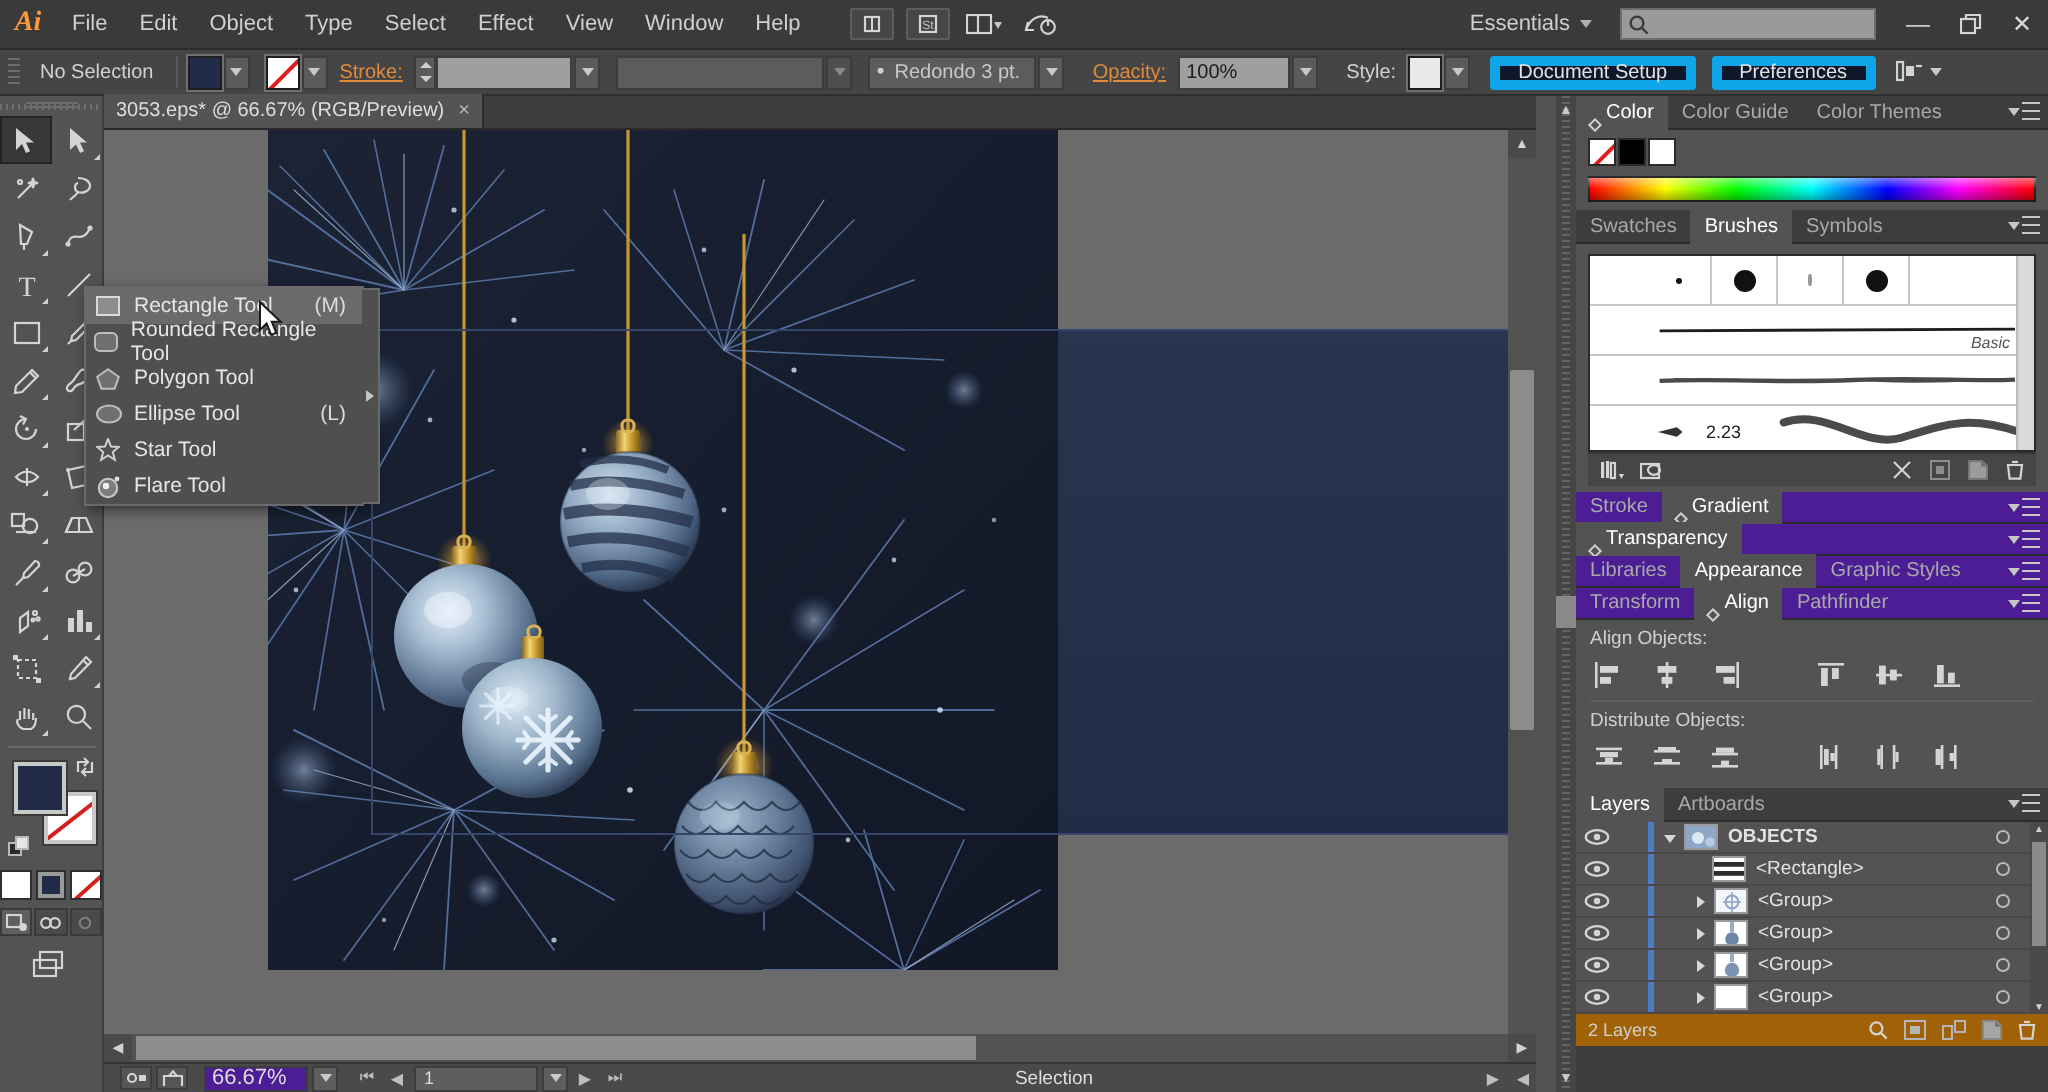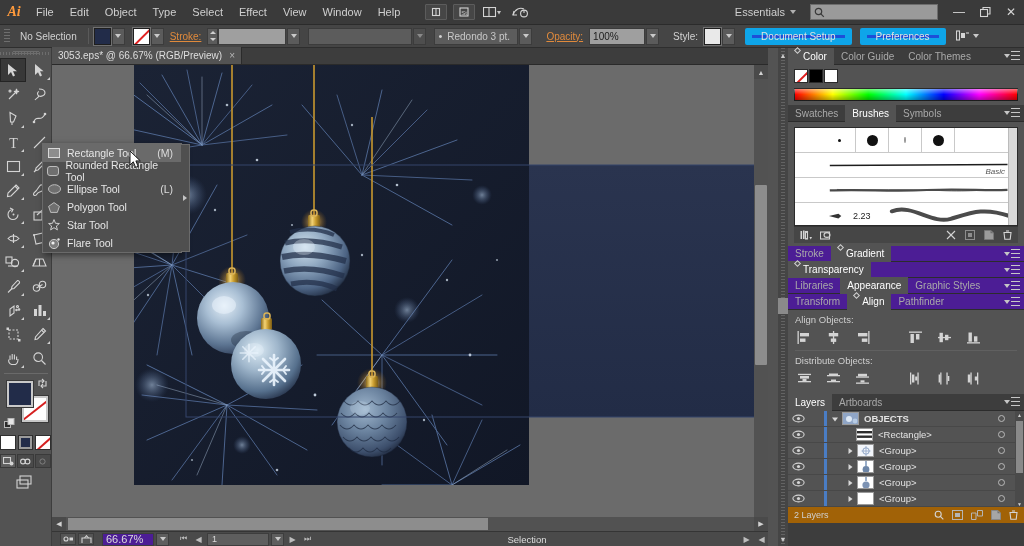--- a/index.html
+++ b/index.html
@@ -84,21 +84,21 @@
   .stepper { width: 11px; height: 17px; background: #5b5b5b; border: 1px solid #3c3c3c;
     display:flex; flex-direction: column; align-items:center; justify-content:space-around; }
   .tri-up { width:0;height:0;border-left:3px solid transparent;border-right:3px solid transparent;border-bottom:3px solid #cfcfcf; }
   .tri-dn { width:0;height:0;border-left:3px solid transparent;border-right:3px solid transparent;border-top:3px solid #cfcfcf; }
   .field {
     height: 17px; background: #9f9f9f; border: 1px solid #3c3c3c; font-size: 10px; color: #1c1c1c;
     display: flex; align-items: center; padding: 0 3px;
   }
   .field.dark { background: #5c5c5c; color: #c8c8c8; }
   .btn {
-    height: 17px; background: #1d4ed8; border: 7px solid #0ea5e9; border-radius: 2px;
+    height: 17px; background: #0f172a; border: 5px solid #0ea5e9; border-radius: 2px;
     font-size: 10px; color: #e2e2e2; display: flex; align-items: center; justify-content: center;
     padding: 0 9px; white-space: nowrap;
   }
 
   
   .tabbar {
     position: absolute; left: 52px; top: 48px; width: 716px; height: 17px;
     background: #3d3d3d; border-bottom: 1px solid #2a2a2a;
     display: flex; align-items: flex-end;
   }
@@ -217,21 +217,21 @@
         background: repeating-linear-gradient(to bottom,#636363 0 1px,transparent 1px 3px);
         background-size: 4px 100%; background-repeat:no-repeat; background-position: 3px 0; }
   .panel-col { position: absolute; left: 10px; top: 0; width: 236px; }
 
   .ptabs {
     display: flex; align-items: stretch; height: 17px; background: #3d3d3d;
     border-bottom: 1px solid #2c2c2c; position: relative;
   }
   .ptab {
     padding: 0 7px; height: 17px; line-height: 17px; font-size: 10px; color: #a9a9a9;
-    display: flex; align-items: flex-start; gap: 3px;
+    display: flex; align-items: flex-end; gap: 3px;
   }
   .ptab.active { background: #535353; color: #ffffff; }
   .ptab .dia { width:5px;height:5px;border:1px solid #d0d0d0;transform:rotate(45deg); }
   .pmenu { position: absolute; right: 4px; top: 3px; display:flex; gap:1px; align-items:center; }
   .pmenu .lines { width:9px;height:9px; display:flex;flex-direction:column;justify-content:space-between; }
   .pmenu .lines i { display:block;height:1px;background:#c6c6c6; }
   .pbody { background: #535353; padding: 4px 6px; }
 
   .color-swatches { display:flex; gap:1px; margin-bottom: 5px; }
   .cs { width: 14px; height: 14px; border: 1px solid #2a2a2a; position:relative; overflow:hidden; }
@@ -971,35 +971,35 @@
       <span class="fi">
         <svg width="12" height="10" viewBox="0 0 12 10">
             <rect x="0.5" y="0.5" width="11" height="9" rx="2.5" fill="#6f6f6f" stroke="#bdbdbd" stroke-width="1"></rect>
           </svg>
       </span>
       <span>Rounded Rectangle Tool</span>
       <span class="fly-key"></span>
     </div>
     <div class="flyout-row">
       <span class="fi">
+        <svg width="12" height="11" viewBox="0 0 12 11">
+            <polygon points="6,0.6 11.4,4.4 9.3,10.4 2.7,10.4 0.6,4.4" fill="#6f6f6f" stroke="#bdbdbd" stroke-width="1"></polygon>
+          </svg>
+      </span>
+      <span>Polygon Tool</span>
+      <span class="fly-key"></span>
+    </div>
+    <div class="flyout-row">
+      <span class="fi">
         <svg width="13" height="10" viewBox="0 0 13 10">
             <ellipse cx="6.5" cy="5" rx="6" ry="4.3" fill="#6f6f6f" stroke="#bdbdbd" stroke-width="1"></ellipse>
           </svg>
       </span>
       <span>Ellipse Tool</span>
       <span class="fly-key">(L)</span>
-    </div>
-    <div class="flyout-row">
-      <span class="fi">
-        <svg width="12" height="11" viewBox="0 0 12 11">
-            <polygon points="6,0.6 11.4,4.4 9.3,10.4 2.7,10.4 0.6,4.4" fill="#6f6f6f" stroke="#bdbdbd" stroke-width="1"></polygon>
-          </svg>
-      </span>
-      <span>Polygon Tool</span>
-      <span class="fly-key"></span>
     </div>
     <div class="flyout-row">
       <span class="fi">
         <svg width="12" height="12" viewBox="0 0 12 12">
             <polygon points="6,0.6 7.5,4.3 11.4,4.5 8.4,7 9.4,10.9 6,8.7 2.6,10.9 3.6,7 0.6,4.5 4.5,4.3" fill="none" stroke="#cfcfcf" stroke-width="1"></polygon>
           </svg>
       </span>
       <span>Star Tool</span>
       <span class="fly-key"></span>
     </div>

